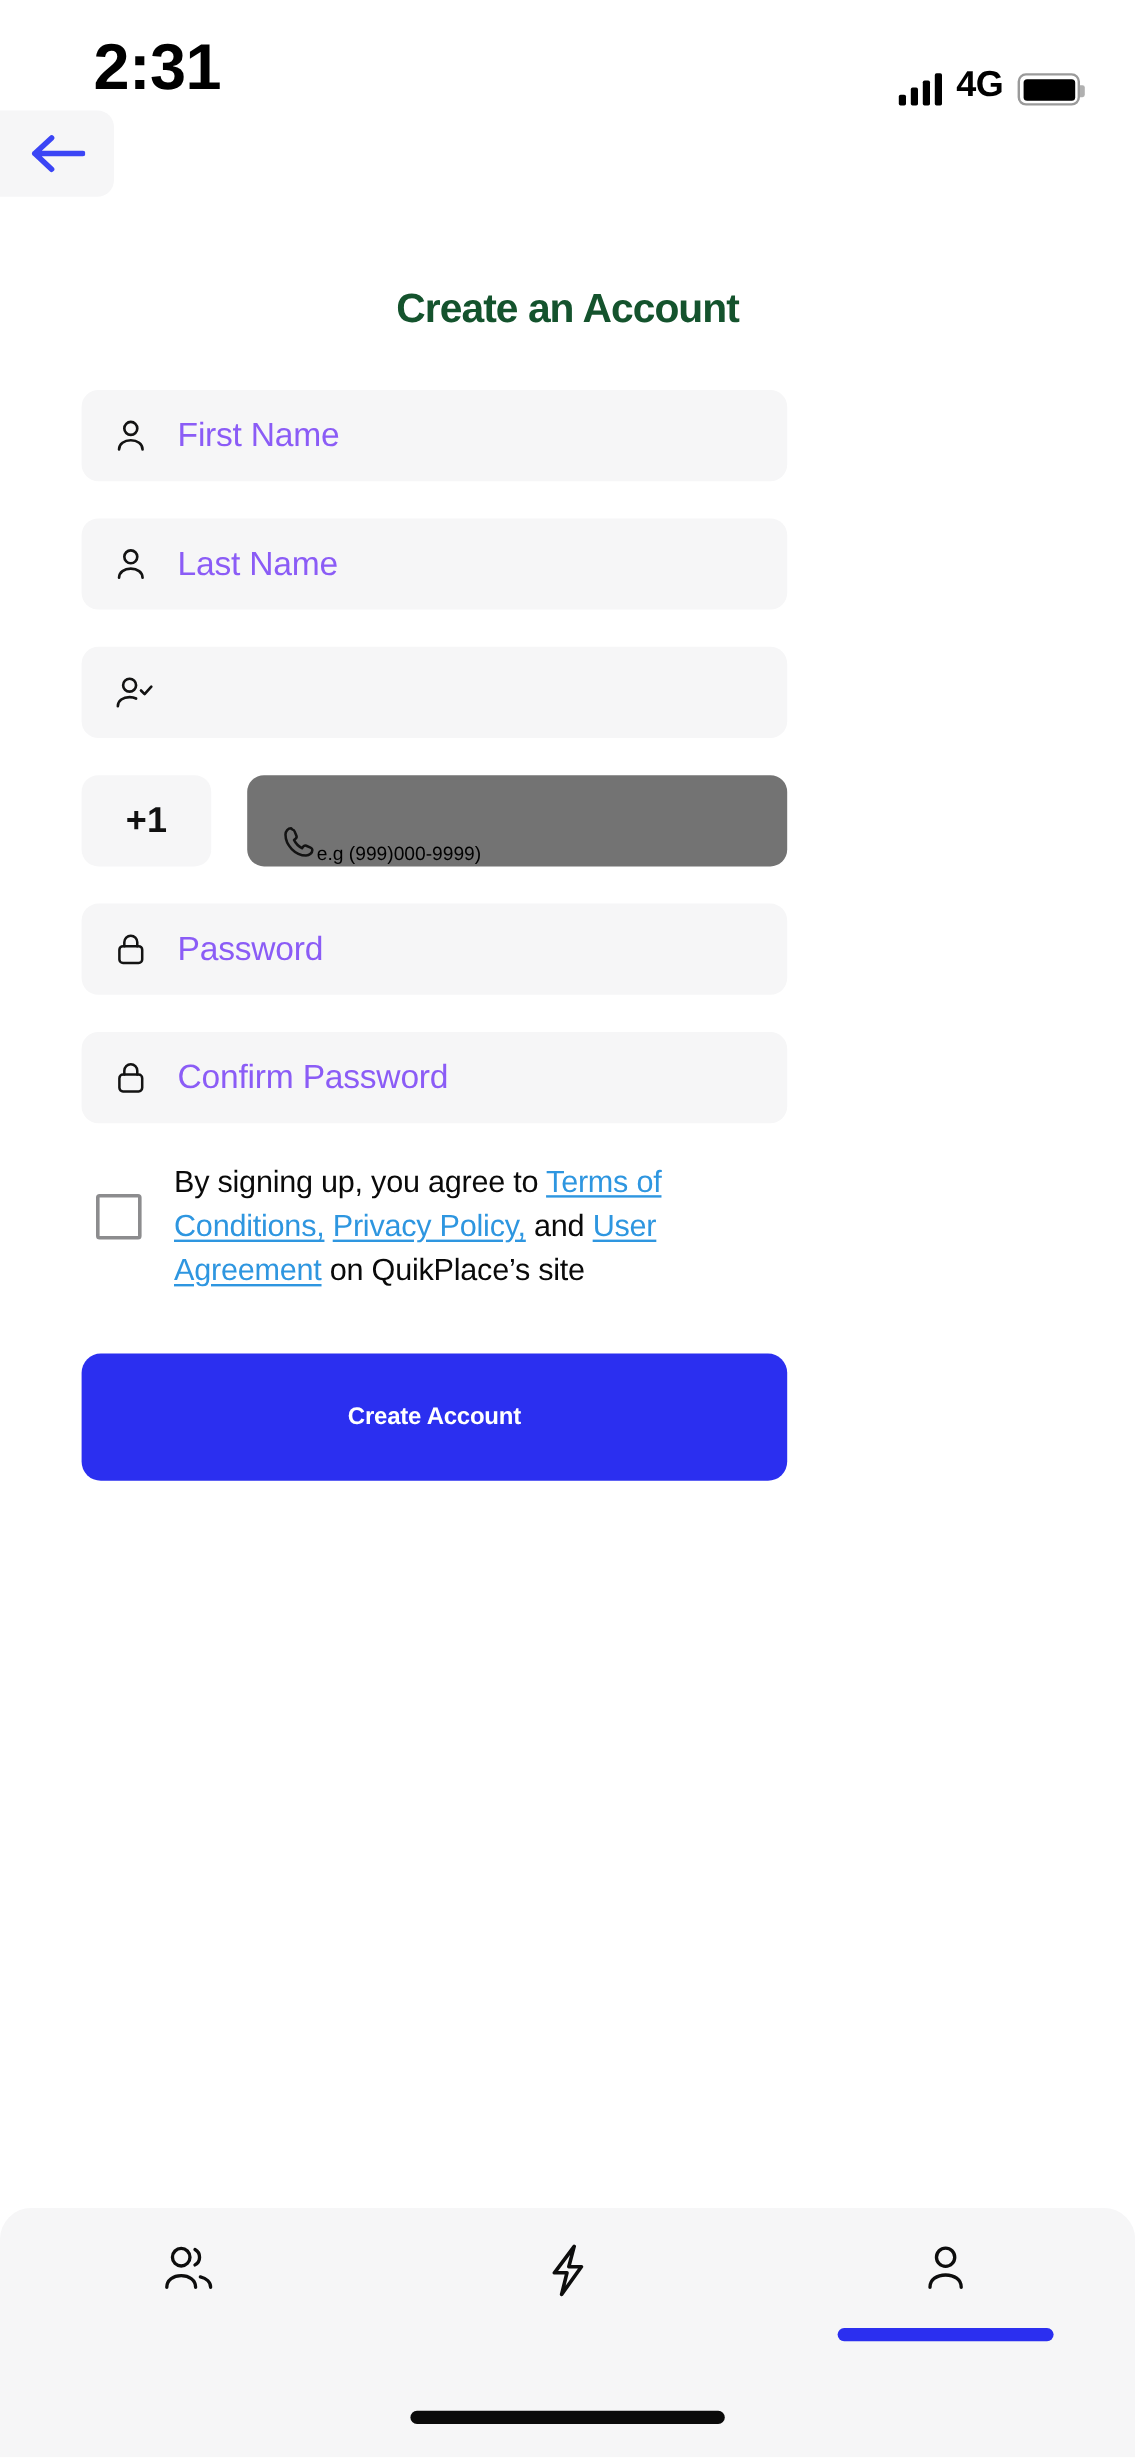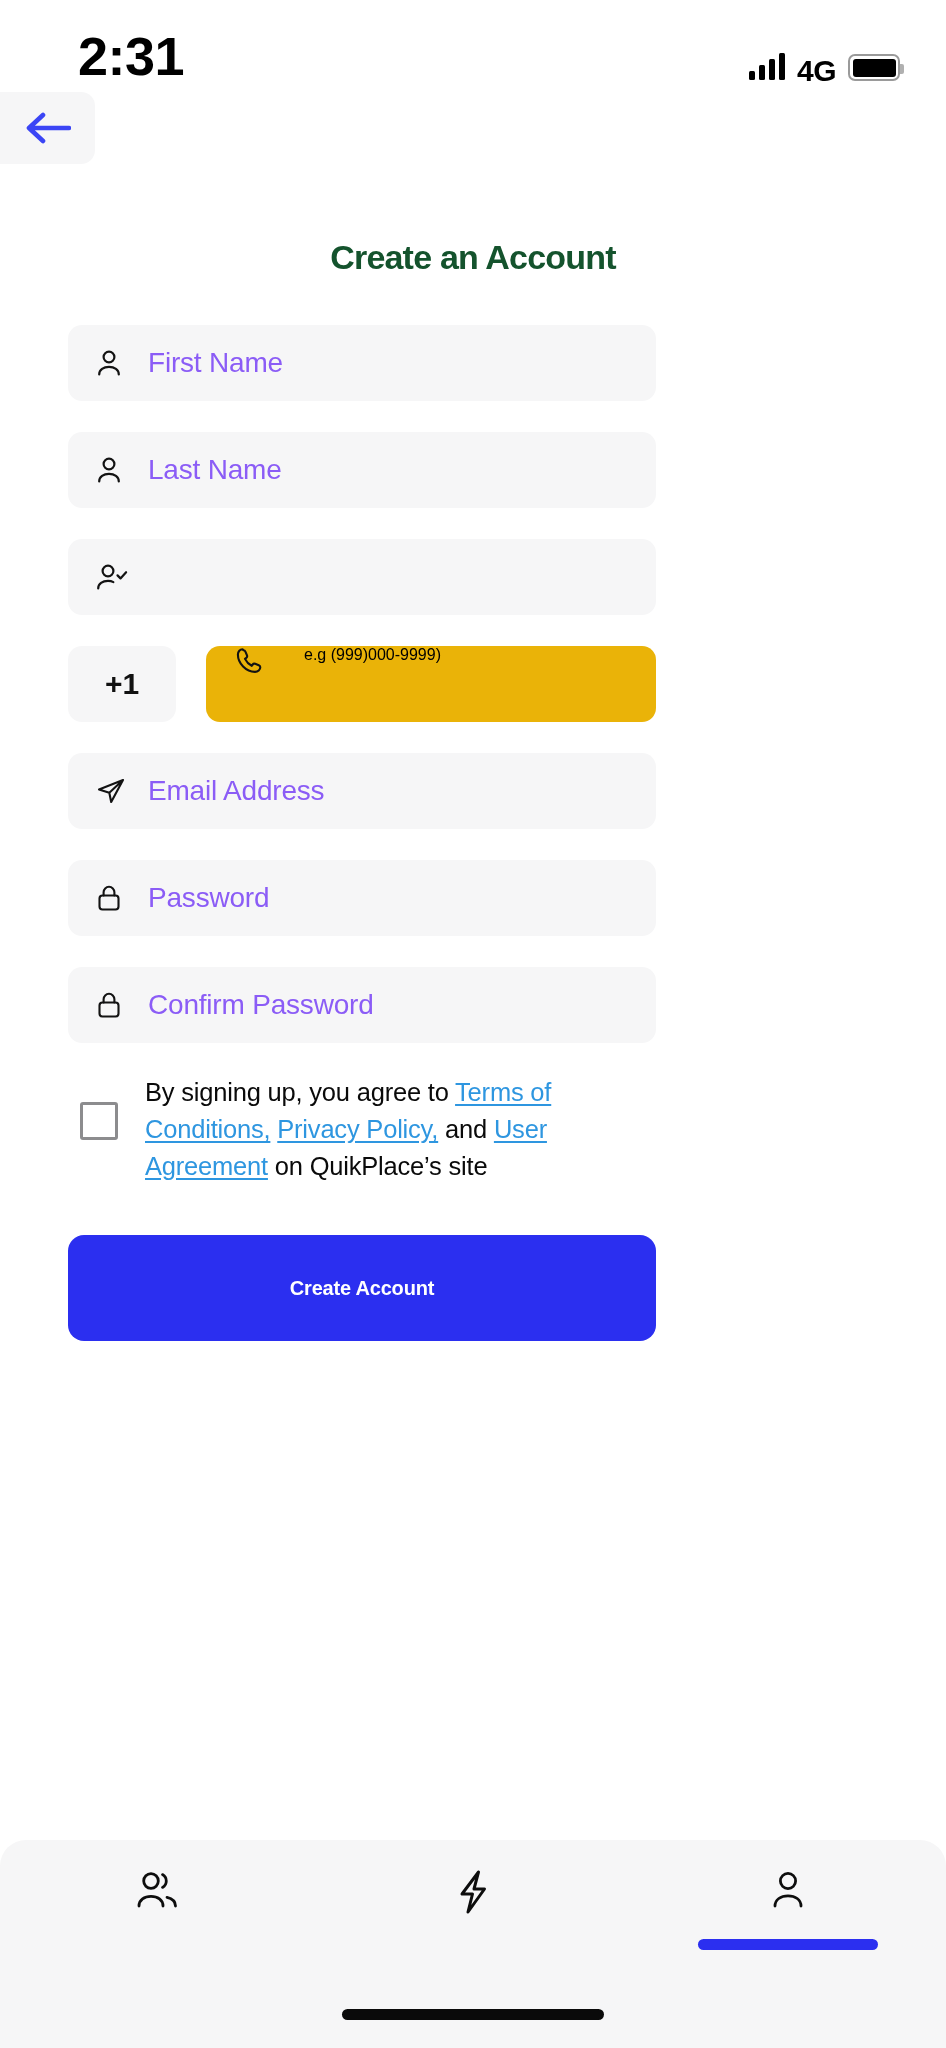--- a/index.html
+++ b/index.html
@@ -31,21 +31,21 @@
     padding: 20px 46px 0 78px;
   }
   .status-time {
     font-size: 54px;
     font-weight: bold;
     color: #000;
     letter-spacing: -0.5px;
   }
   .status-right {
     display: flex;
-    align-items: flex-start;
+    align-items: flex-end;
     gap: 12px;
     margin-top: 30px;
   }
   .signal-bars {
     display: flex;
     align-items: flex-end;
     gap: 4px;
     height: 26px;
   }
   .signal-bars i {
@@ -164,27 +164,26 @@
     align-items: center;
     justify-content: center;
     font-size: 30px;
     font-weight: bold;
     color: #111;
     cursor: pointer;
   }
   .phone-field {
     flex: 1;
     height: 76px;
-    background: #eab308;
+    background: #737373;
     border-radius: 14px;
     display: flex;
-    align-items: flex-start;
+    align-items: flex-end;
     padding-left: 28px;
     cursor: text;
-    gap: 40px;
   }
 
   
   .terms {
     display: flex;
     align-items: flex-start;
     margin-top: 18px;
     margin-bottom: 50px;
   }
   .checkbox {
@@ -337,28 +336,20 @@
       <div class="phone-field">
         <span class="ficon">
           <svg width="30" height="30" viewBox="0 0 30 30" fill="none">
             <path d="M8.5 3.2c-2.4 0-4.6 2.3-4.6 5.3 0 8.9 8.2 17.4 17.1 17.4 3 0 5.3-2.2 5.3-4.6 0-1-.6-1.6-1.5-2l-3.6-1.5c-1-.4-1.9-.1-2.5.7l-1 1.3c-2.9-1.5-5.3-4-6.7-6.9l1.3-1c.8-.6 1.1-1.5.7-2.5L11.5 5.8c-.4-1-1-1.6-2-1.6z" stroke="#131313" stroke-width="2.1" stroke-linejoin="round"></path>
           </svg>
         </span>
         <span class="ftext">e.g (999)000-9999)</span>
       </div>
     </div>
 
-    <div class="field">
-      <span class="ficon">
-        <svg width="30" height="30" viewBox="0 0 30 30" fill="none">
-          <path d="M27 4L3 13.4l10.3 3.3L27 4zM27 4L13.3 16.7l1.9 9.3L27 4z" stroke="#131313" stroke-width="2.1" stroke-linejoin="round"></path>
-        </svg>
-      </span>
-      <span class="ftext">Email Address</span>
-    </div>
 
 
     <div class="field">
       <span class="ficon">
         <svg width="26" height="30" viewBox="0 0 26 30" fill="none">
           <rect x="3.5" y="12.5" width="19" height="14" rx="3" stroke="#131313" stroke-width="2.1"></rect>
           <path d="M7.6 12.5V9.2a5.4 5.4 0 0110.8 0v3.3" stroke="#131313" stroke-width="2.1" stroke-linecap="round"></path>
         </svg>
       </span>
       <span class="ftext">Password</span>

